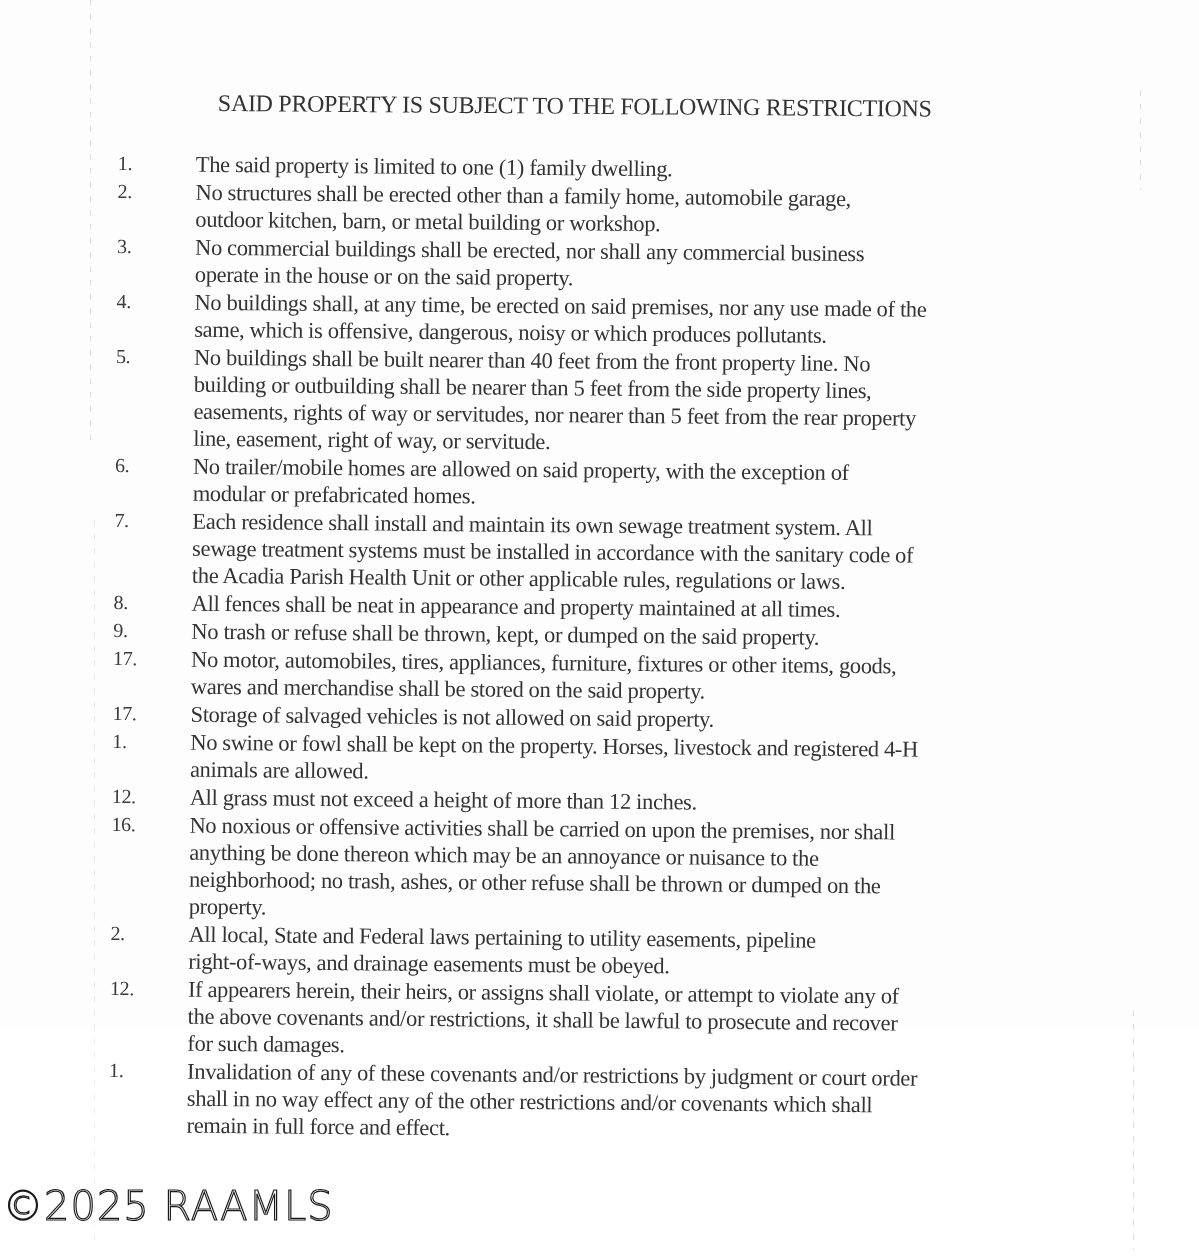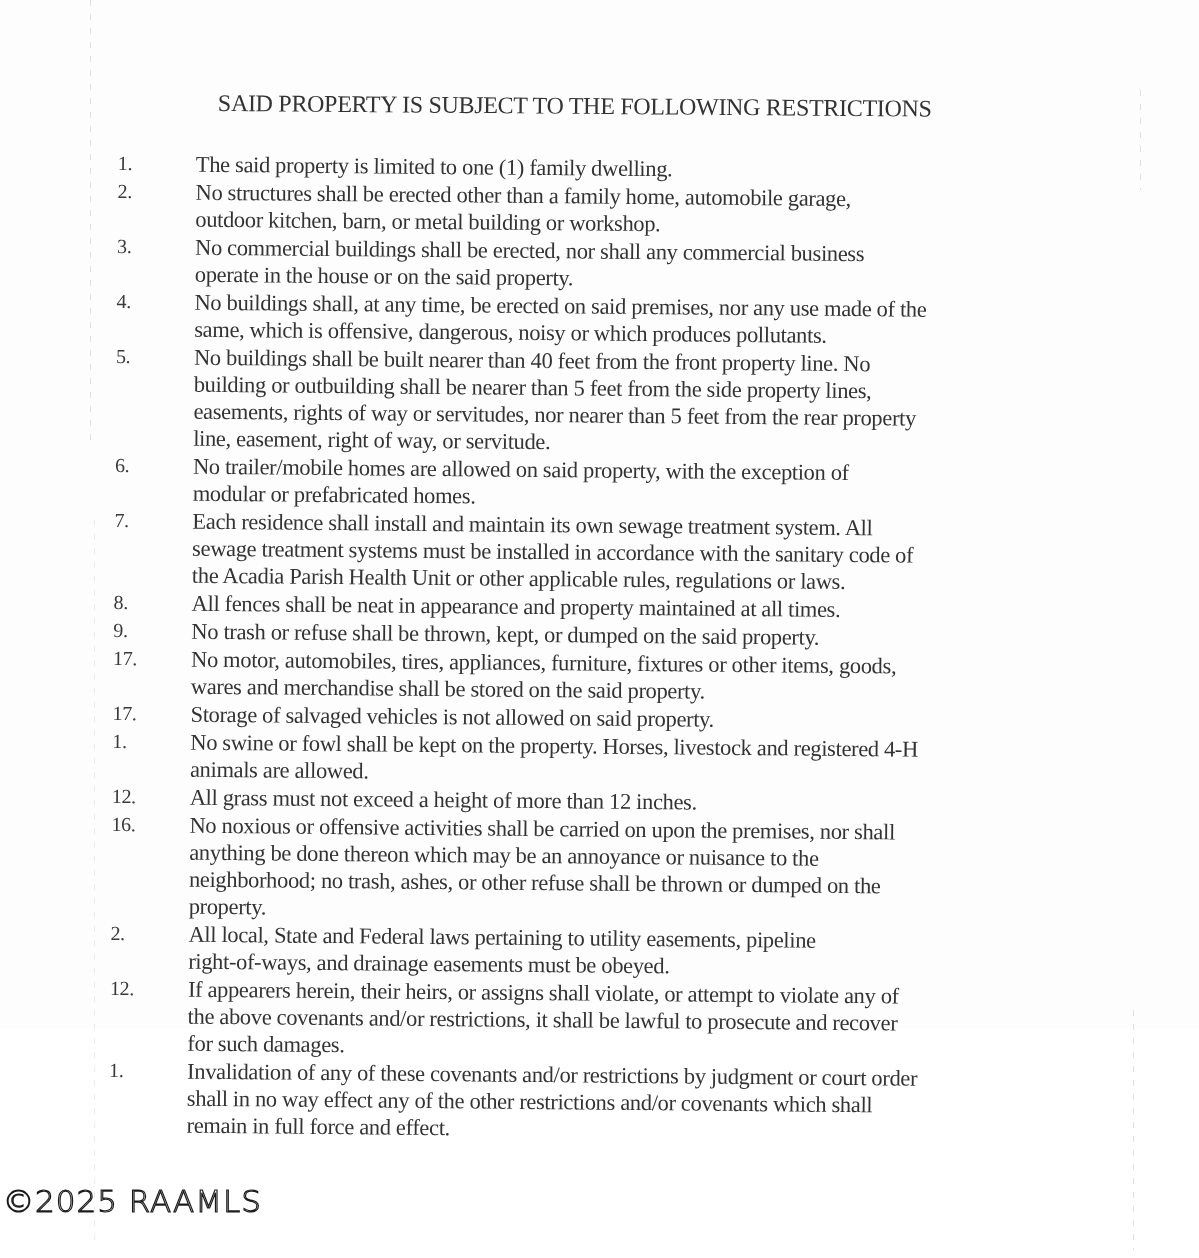--- a/index.html
+++ b/index.html
@@ -72,21 +72,21 @@
       flex: 1 1 auto;
       white-space: pre-line;
       color: #333;
     }
     .watermark {
       position: absolute;
       left: 3px;
       top: 1183px;
       font-family: "DejaVu Sans", "Liberation Sans", sans-serif;
       font-weight: 200;
-      font-size: 31px;
+      font-size: 40px;
       letter-spacing: 1px;
       color: #ffffff;
       -webkit-text-stroke: 1.2px #1a1a1a;
       white-space: nowrap;
     }
   </style>
 </head>
 <body>
 
 <div class="page">

